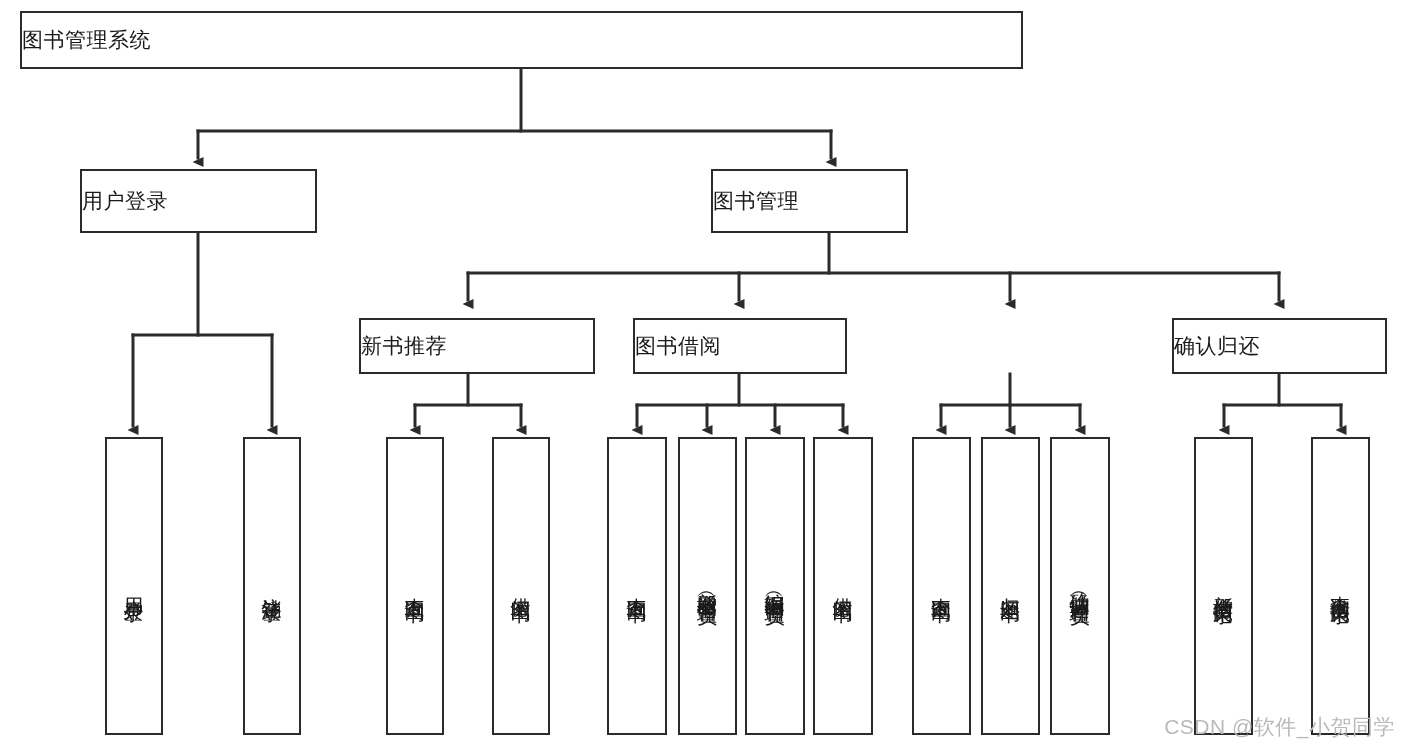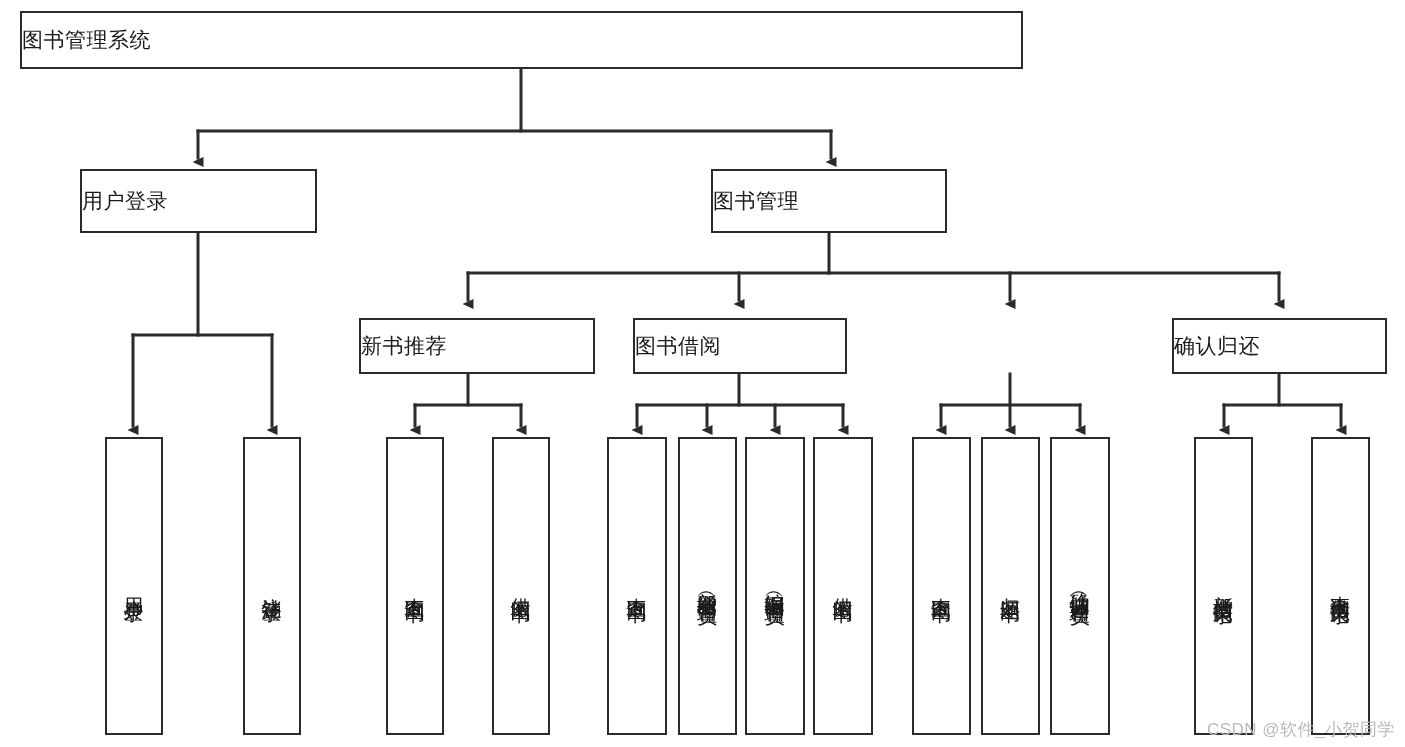--- a/index.html
+++ b/index.html
@@ -55,21 +55,21 @@
     text-orientation: upright;
     font-size: 20px;
     letter-spacing: 2px;
     line-height: 1;
     white-space: pre;
   }
   .watermark {
     position: absolute;
     right: 10px;
     bottom: 6px;
-    font-size: 17px;
+    font-size: 21px;
     color: #b9b9b9;
     letter-spacing: 0.5px;
     white-space: nowrap;
   }
 </style>
 </head>
 <body>
 
 <div id="diagram-root">
 
@@ -123,21 +123,21 @@
     </g>
   </svg>
 
   <div class="node horizontal" style="left:20px; top:11px; width:1003px; height:58px;">
     <span class="label">图书管理系统</span>
   </div>
 
   <div class="node horizontal" style="left:80px; top:169px; width:237px; height:64px;">
     <span class="label">用户登录</span>
   </div>
-  <div class="node horizontal" style="left:711px; top:169px; width:236px; height:64px;">
+  <div class="node horizontal" style="left:711px; top:169px; width:197px; height:64px;">
     <span class="label">图书管理</span>
   </div>
 
   <div class="node horizontal" style="left:359px; top:318px; width:236px; height:56px;">
     <span class="label">新书推荐</span>
   </div>
   <div class="node horizontal" style="left:633px; top:318px; width:214px; height:56px;">
     <span class="label">图书借阅</span>
   </div>
   <div class="node horizontal" style="left:1172px; top:318px; width:215px; height:56px;">

